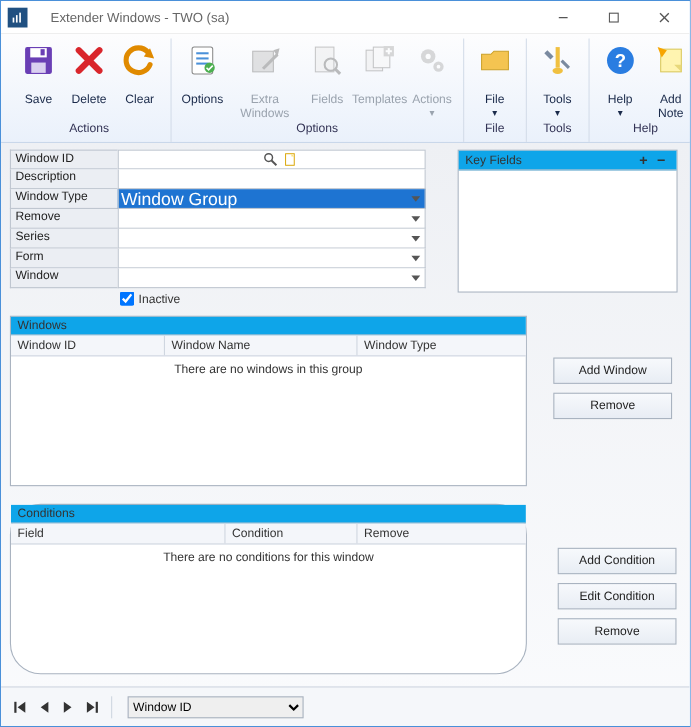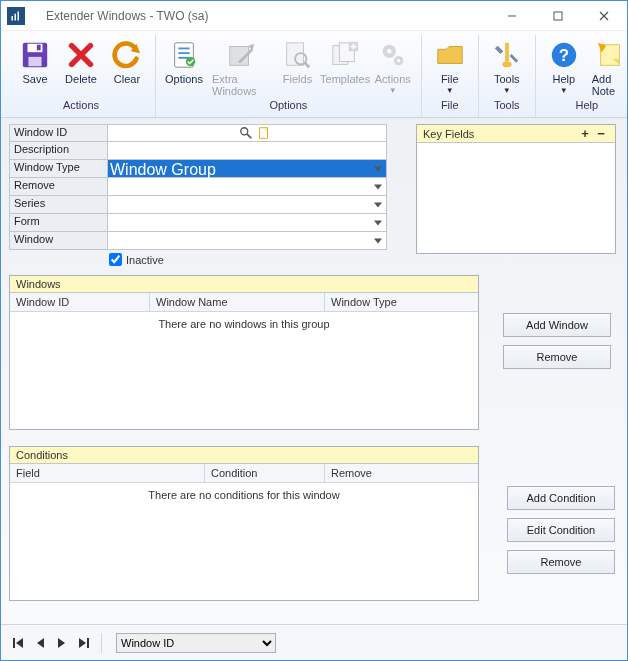--- a/index.html
+++ b/index.html
@@ -14,21 +14,21 @@
   .titlebar .spacer { flex:1; }
   .win-btn { width:46px; height:30px; display:flex; align-items:center; justify-content:center; color:#555;}
   
   .ribbon { background:linear-gradient(#fdfdfe,#eaf1fb); border-bottom:1px solid #c9d7ea; padding:4px 6px 0 6px; display:flex; gap:0; }
   .ribbon-group { display:flex; flex-direction:column; align-items:center; border-right:1px solid #d4dde9; padding:0 6px 2px 6px;}
   .ribbon-group:last-child { border-right:none;}
   .ribbon-items { display:flex; gap:2px; align-items:flex-start;}
   .ribbon-group-label { font-size:11px; color:#335; padding:2px 0 4px 0; text-align:center; width:100%;}
   .ribbon-btn { display:flex; flex-direction:column; align-items:center; justify-content:flex-start; min-width:44px; padding:4px 4px 0 4px; border-radius:3px; position:relative;}
   .ribbon-btn .icon-slot { width:32px; height:32px; display:flex; align-items:center; justify-content:center;}
-  .ribbon-btn .label { font-size:11px; color:#1a2a4a; text-align:left; line-height:12px; padding-top:2px; min-height:26px; display:flex; flex-direction:column; align-items:center;}
+  .ribbon-btn .label { font-size:11px; color:#1a2a4a; text-align:center; line-height:12px; padding-top:2px; min-height:26px; display:flex; flex-direction:column; align-items:center;margin-top:12px;}
   .ribbon-btn.disabled .label { color:#9aa3ae;}
   .ribbon-btn.disabled .icon-slot { filter:grayscale(100%); opacity:0.55;}
   .drop-arrow { font-size:9px; color:#1a2a4a; line-height:10px;}
   .ribbon-btn.disabled .drop-arrow { color:#9aa3ae;}
   
   .body-area { flex:1; background:linear-gradient(#eef0f4,#fafbfd); padding:8px 10px 4px 10px; overflow:hidden; position:relative;}
   
   .form-grid { position:absolute; left:8px; top:6px; width:378px; }
   .form-row { display:flex; height:18px; }
   .form-row .lab { width:98px; background:#ebeef3; border:1px solid #bfc6d0; border-right:none; padding:1px 4px; font-size:11px; color:#222; }
@@ -37,38 +37,38 @@
   .fld select, .fld input[type=text] { width:100%; height:100%; border:none; outline:none; font-size:11px; background:transparent; padding:0 2px;}
   .fld.combo::after { content:""; position:absolute; right:4px; top:50%; transform:translateY(-50%); border-left:4px solid transparent; border-right:4px solid transparent; border-top:5px solid #555;}
   .fld.combo.selected-blue { background:#1e74d2;}
   .fld.combo.selected-blue span { color:#fff; background:transparent; position:absolute; left:2px; top:1px; font-size:16px;}
   .fld .mini-icons { position:absolute; left:130px; top:0; height:100%; display:flex; align-items:center; gap:2px;}
   .mini-btn { width:16px; height:16px; display:flex; align-items:center; justify-content:center;}
   .check-row { display:flex; align-items:center; gap:4px; padding:3px 0 0 100px; font-size:11px;}
   .check-row input { margin:0;}
   
   .panel { position:absolute; border:1px solid #a9b3c0; background:#fff; }
-  .panel .panel-head { background:#fef9c3; border-bottom:1px solid #bfc6d0; padding:2px 6px; font-size:11px; display:flex; align-items:center;}
+  .panel .panel-head { background:#0ea5e9; border-bottom:1px solid #bfc6d0; padding:2px 6px; font-size:11px; display:flex; align-items:center;}
   .panel .panel-head .head-sp { flex:1;}
   .panel .panel-head .head-btn { width:16px; text-align:center; font-weight:bold; color:#333; font-size:13px; line-height:13px;}
   
   .keyfields { left:415px; top:6px; width:200px; height:130px;}
   
   .windows-panel { left:8px; top:157px; width:470px; height:155px;}
   .cols { display:flex; border-bottom:1px solid #cfd6e0; background:#f4f6fa;}
   .cols .col { padding:3px 6px; font-size:11px; border-right:1px solid #cfd6e0;}
   .cols .col:last-child { border-right:none;}
   .empty-msg { text-align:center; font-size:11px; color:#333; padding:6px 0;}
   
   .side-btns { position:absolute; display:flex; flex-direction:column; gap:8px;}
   .side-btns.win { left:502px; top:195px; width:108px;}
   .side-btns.cond { left:506px; top:368px; width:108px;}
   .btn { height:24px; border:1px solid #a9b3c0; background:linear-gradient(#f7f9fc,#e8edf4); font-size:11px; display:flex; align-items:center; justify-content:center; color:#222;}
   
-  .conditions-panel { left:8px; top:328px; width:470px; height:155px;}
+  .conditions-panel { left:8px; top:328px; width:470px; height:155px;border-radius:28px;}
   
   .footer { position:absolute; left:0; bottom:0; right:0; height:36px; border-top:1px solid #cfd6e0; background:#f5f7fa; display:flex; align-items:center; padding:0 8px; gap:4px;}
   .nav-btn { width:18px; height:18px; display:flex; align-items:center; justify-content:center; color:#333;}
   .footer select { height:20px; font-size:11px; border:1px solid #a9b3c0; min-width:160px; margin-left:6px;}
   .vdiv { width:1px; height:20px; background:#cfd6e0; margin:0 4px;}
   svg { display:block;}
 </style>
 </head>
 <body>
 

